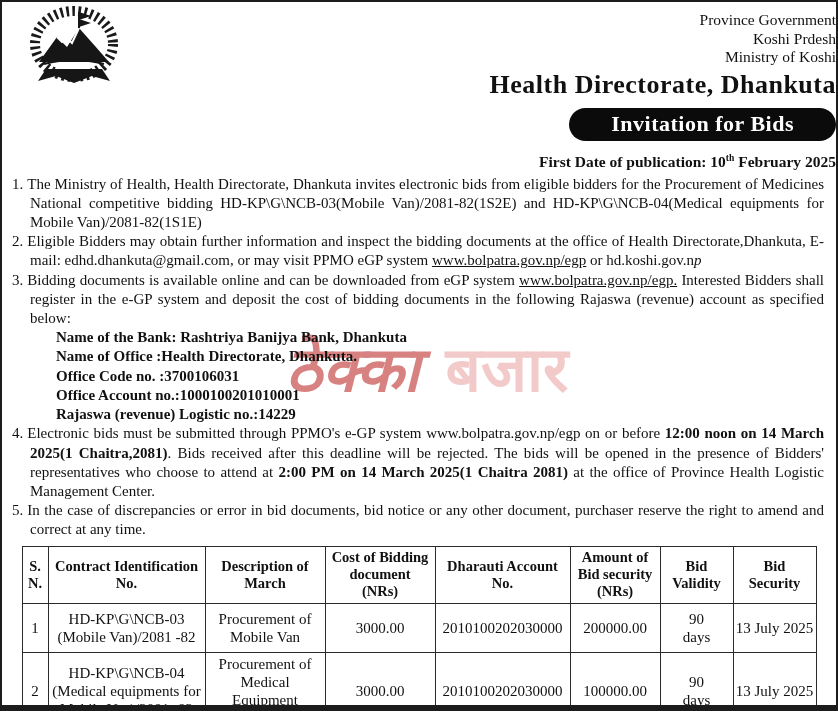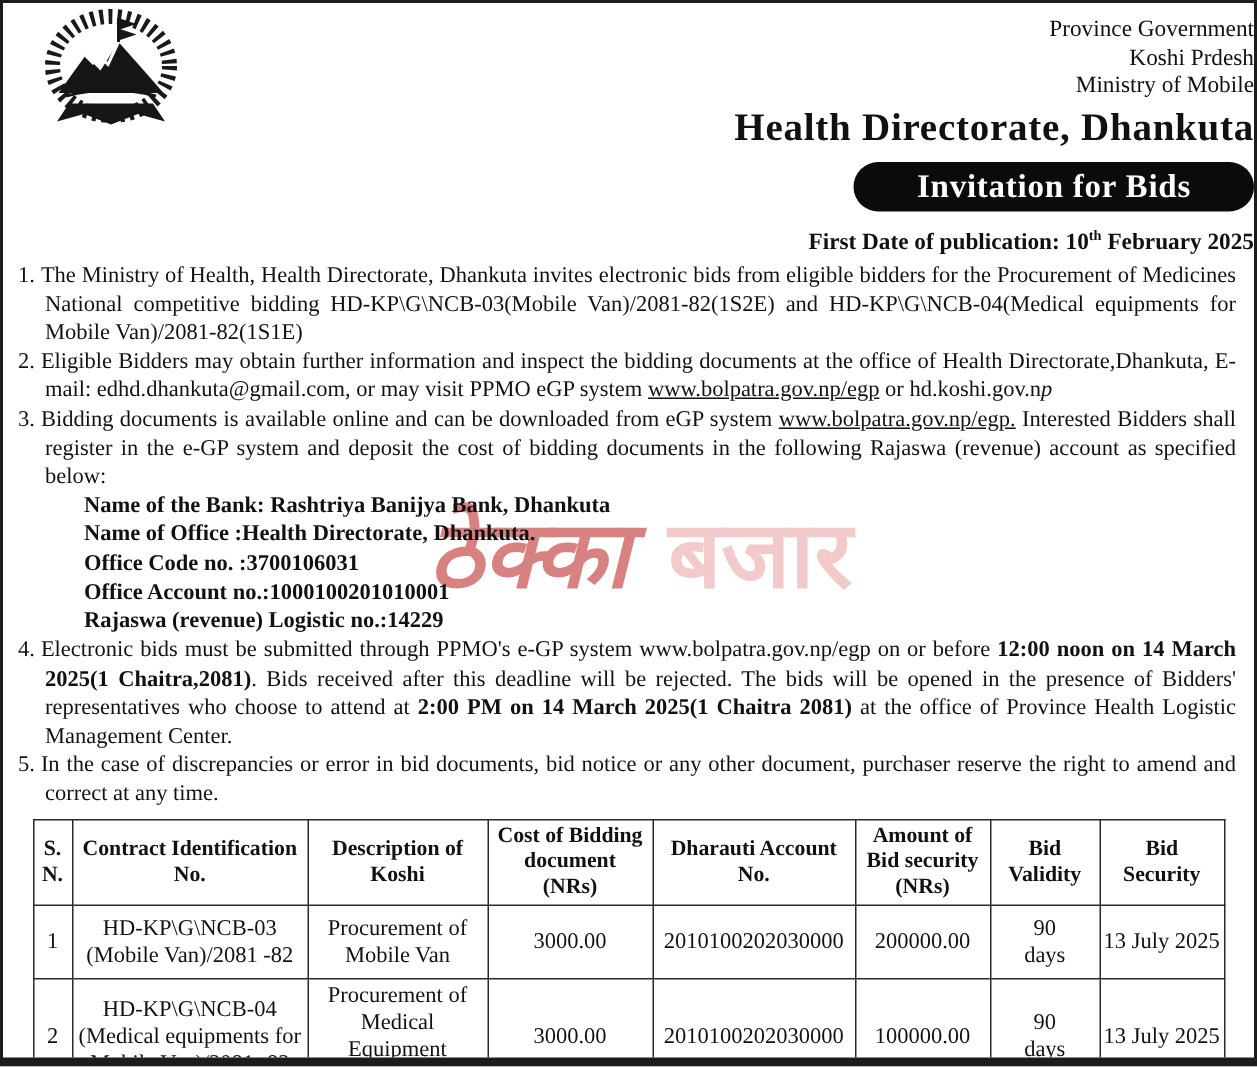--- a/index.html
+++ b/index.html
@@ -69,21 +69,21 @@
       <path d="M15 56 L33 31 L43 41 L55 22 L71 40 L85 56 Z" fill="#161616"></path>
       <path d="M33 31 L38 36 L43 32 L48 37 L55 22" fill="none" stroke="#ffffff" stroke-width="2"></path>
       <line x1="55" y1="22" x2="55" y2="6" stroke="#161616" stroke-width="2"></line>
       <path d="M55 6 L67 10 L55 14 Z" fill="#161616"></path>
       <path d="M55 13 L67 17 L55 21 Z" fill="#161616"></path>
       <path d="M20 58 Q50 50 80 58" fill="none" stroke="#161616" stroke-width="2"></path>
       <path d="M22 63 L78 63 L86 75 L68 70 L50 77 L32 70 L14 75 Z" fill="#161616"></path>
     </svg>
     <div class="gov-line">Province  Government</div>
     <div class="gov-line">Koshi Prdesh</div>
-    <div class="gov-line">Ministry of Mobile</div>
+    <div class="gov-line">Ministry of Koshi</div>
     <div class="office-title">Health Directorate, Dhankuta</div>
     <div class="banner-wrap">
       <span class="banner-pill">Invitation for Bids</span>
     </div>
     <div class="pub-line"><span>First Date of publication:  10</span><span style="vertical-align: super; font-size: 0.62em;">th</span><span> February 2025</span></div>
   </div>
 
   <div class="notice">
     <div class="notice-item"><span class="num">1.</span><span><span>The Ministry of Health, Health Directorate, Dhankuta invites electronic bids from eligible bidders for the Procurement of Medicines National competitive bidding  HD-KP\G\NCB-03(Mobile Van)/2081-82(1S2E) and HD-KP\G\NCB-04(Medical equipments for Mobile Van)/2081-82(1S1E)</span></span></div>
     <div class="notice-item"><span class="num">2.</span><span><span>Eligible Bidders may obtain further information and inspect the bidding documents at the office of Health Directorate,Dhankuta,  E-mail: edhd.dhankuta@gmail.com, or may visit PPMO eGP system </span><span style="text-decoration: underline;">www.bolpatra.gov.np/egp</span><span> or hd.koshi.gov.n</span><span style="font-style: italic;">p</span></span></div>
@@ -115,21 +115,21 @@
         <th>
             <div>S.</div>
             <div>N.</div>
           </th>
         <th>
             <div>Contract Identification</div>
             <div>No.</div>
           </th>
         <th>
             <div>Description of</div>
-            <div>Koshi</div>
+            <div>March</div>
           </th>
         <th>
             <div>Cost of Bidding</div>
             <div>document</div>
             <div>(NRs)</div>
           </th>
         <th>
             <div>Dharauti Account</div>
             <div>No.</div>
           </th>

